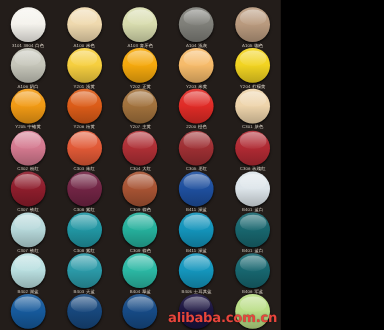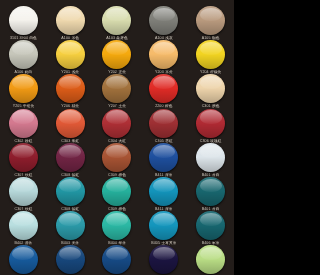--- a/index.html
+++ b/index.html
@@ -257,14 +257,15 @@
       </div>
       <div class="cell" style="left: 140.4px; top: 245.4px;">
         <div class="swatch" style="background: rgb(27, 20, 64);"></div>
       </div>
       <div class="cell" style="left: 187.2px; top: 245.4px;">
         <div class="swatch" style="background: rgb(185, 221, 133);"></div>
       </div>
     </div>
 
 
+  <div class="watermark-alibaba">alibaba.com.cn</div>
 
 </div>
 
 </body></html>

